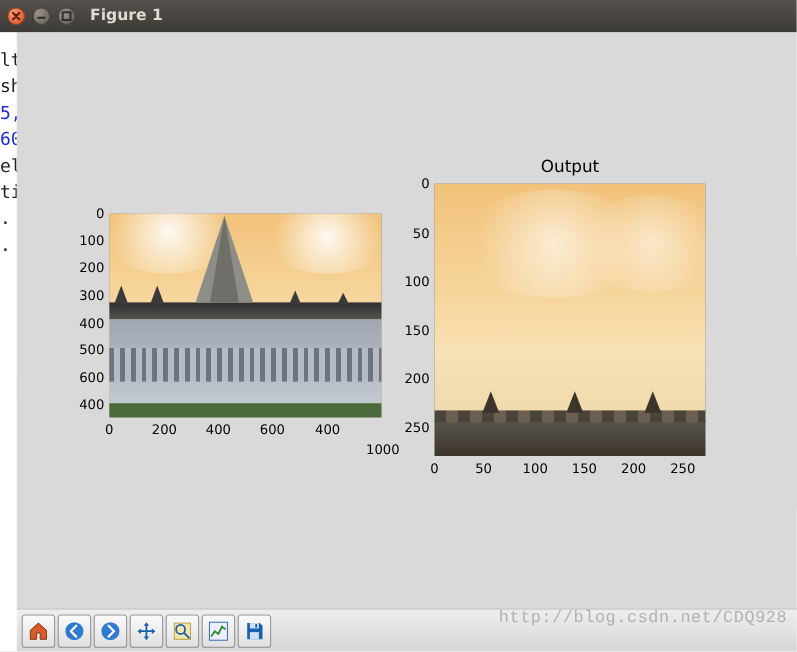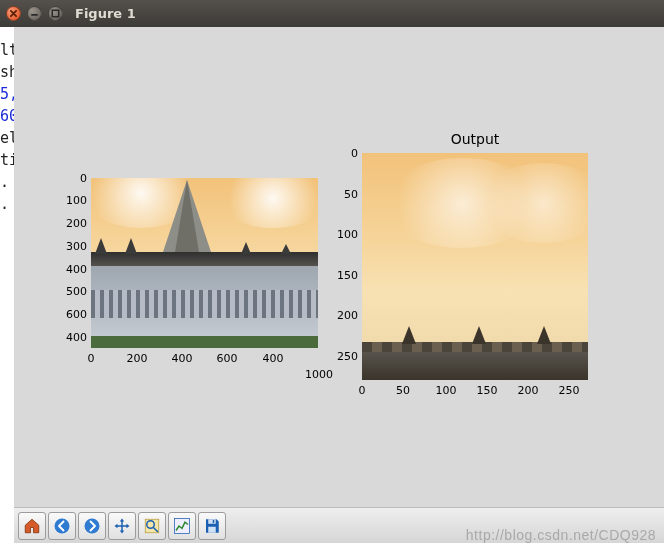--- a/index.html
+++ b/index.html
@@ -126,22 +126,22 @@
     border:1px solid #9c9c9c;
     border-radius:3px;
     background: linear-gradient(to bottom,#fafafa,#e0e0e0);
     display:flex; align-items:center; justify-content:center;
     cursor:pointer;
   }
   .tool-btn svg { width:18px; height:18px; }
 
   .watermark {
     position:absolute;
-    right:8px; bottom:0;
-    font-family: Liberation Sans, sans-serif;
+    right:8px; bottom:20px;
+    font-family: Liberation Mono, monospace;
     font-size:14px;
     color: rgba(120,120,120,0.5);
     z-index:3;
     letter-spacing:0.5px;
   }
 </style>
 </head>
 <body>
 
 <div class="titlebar">

